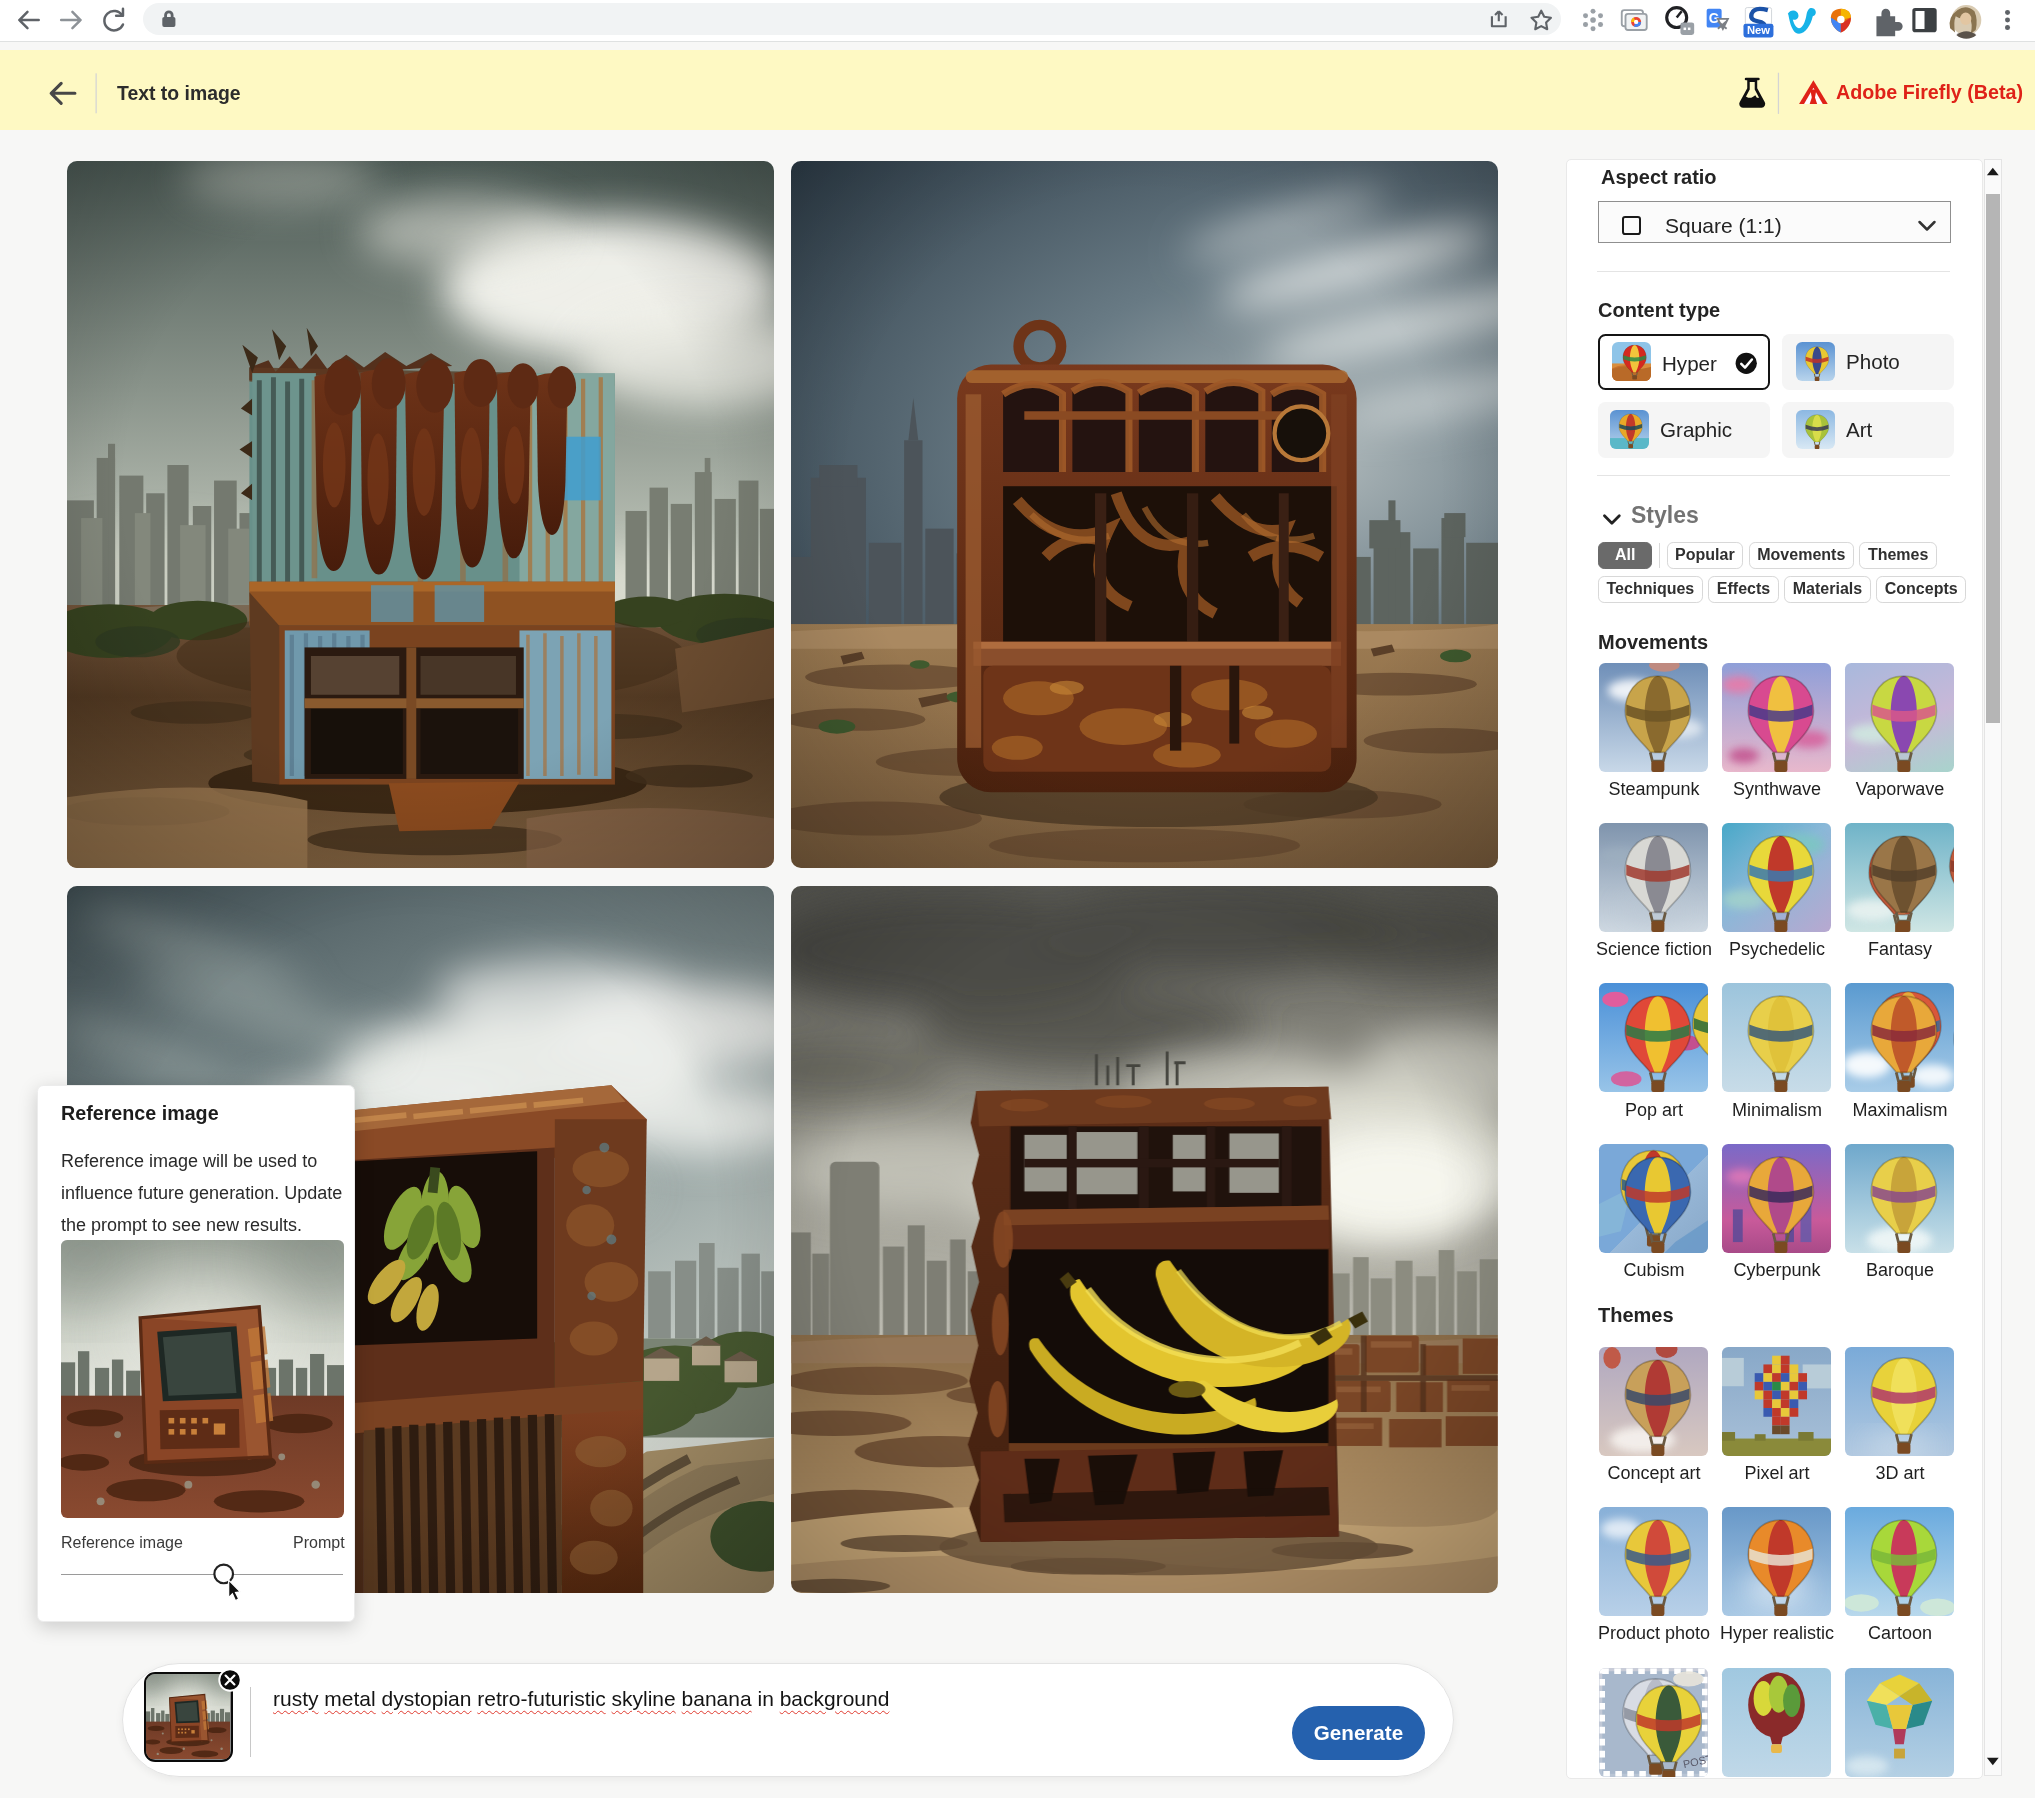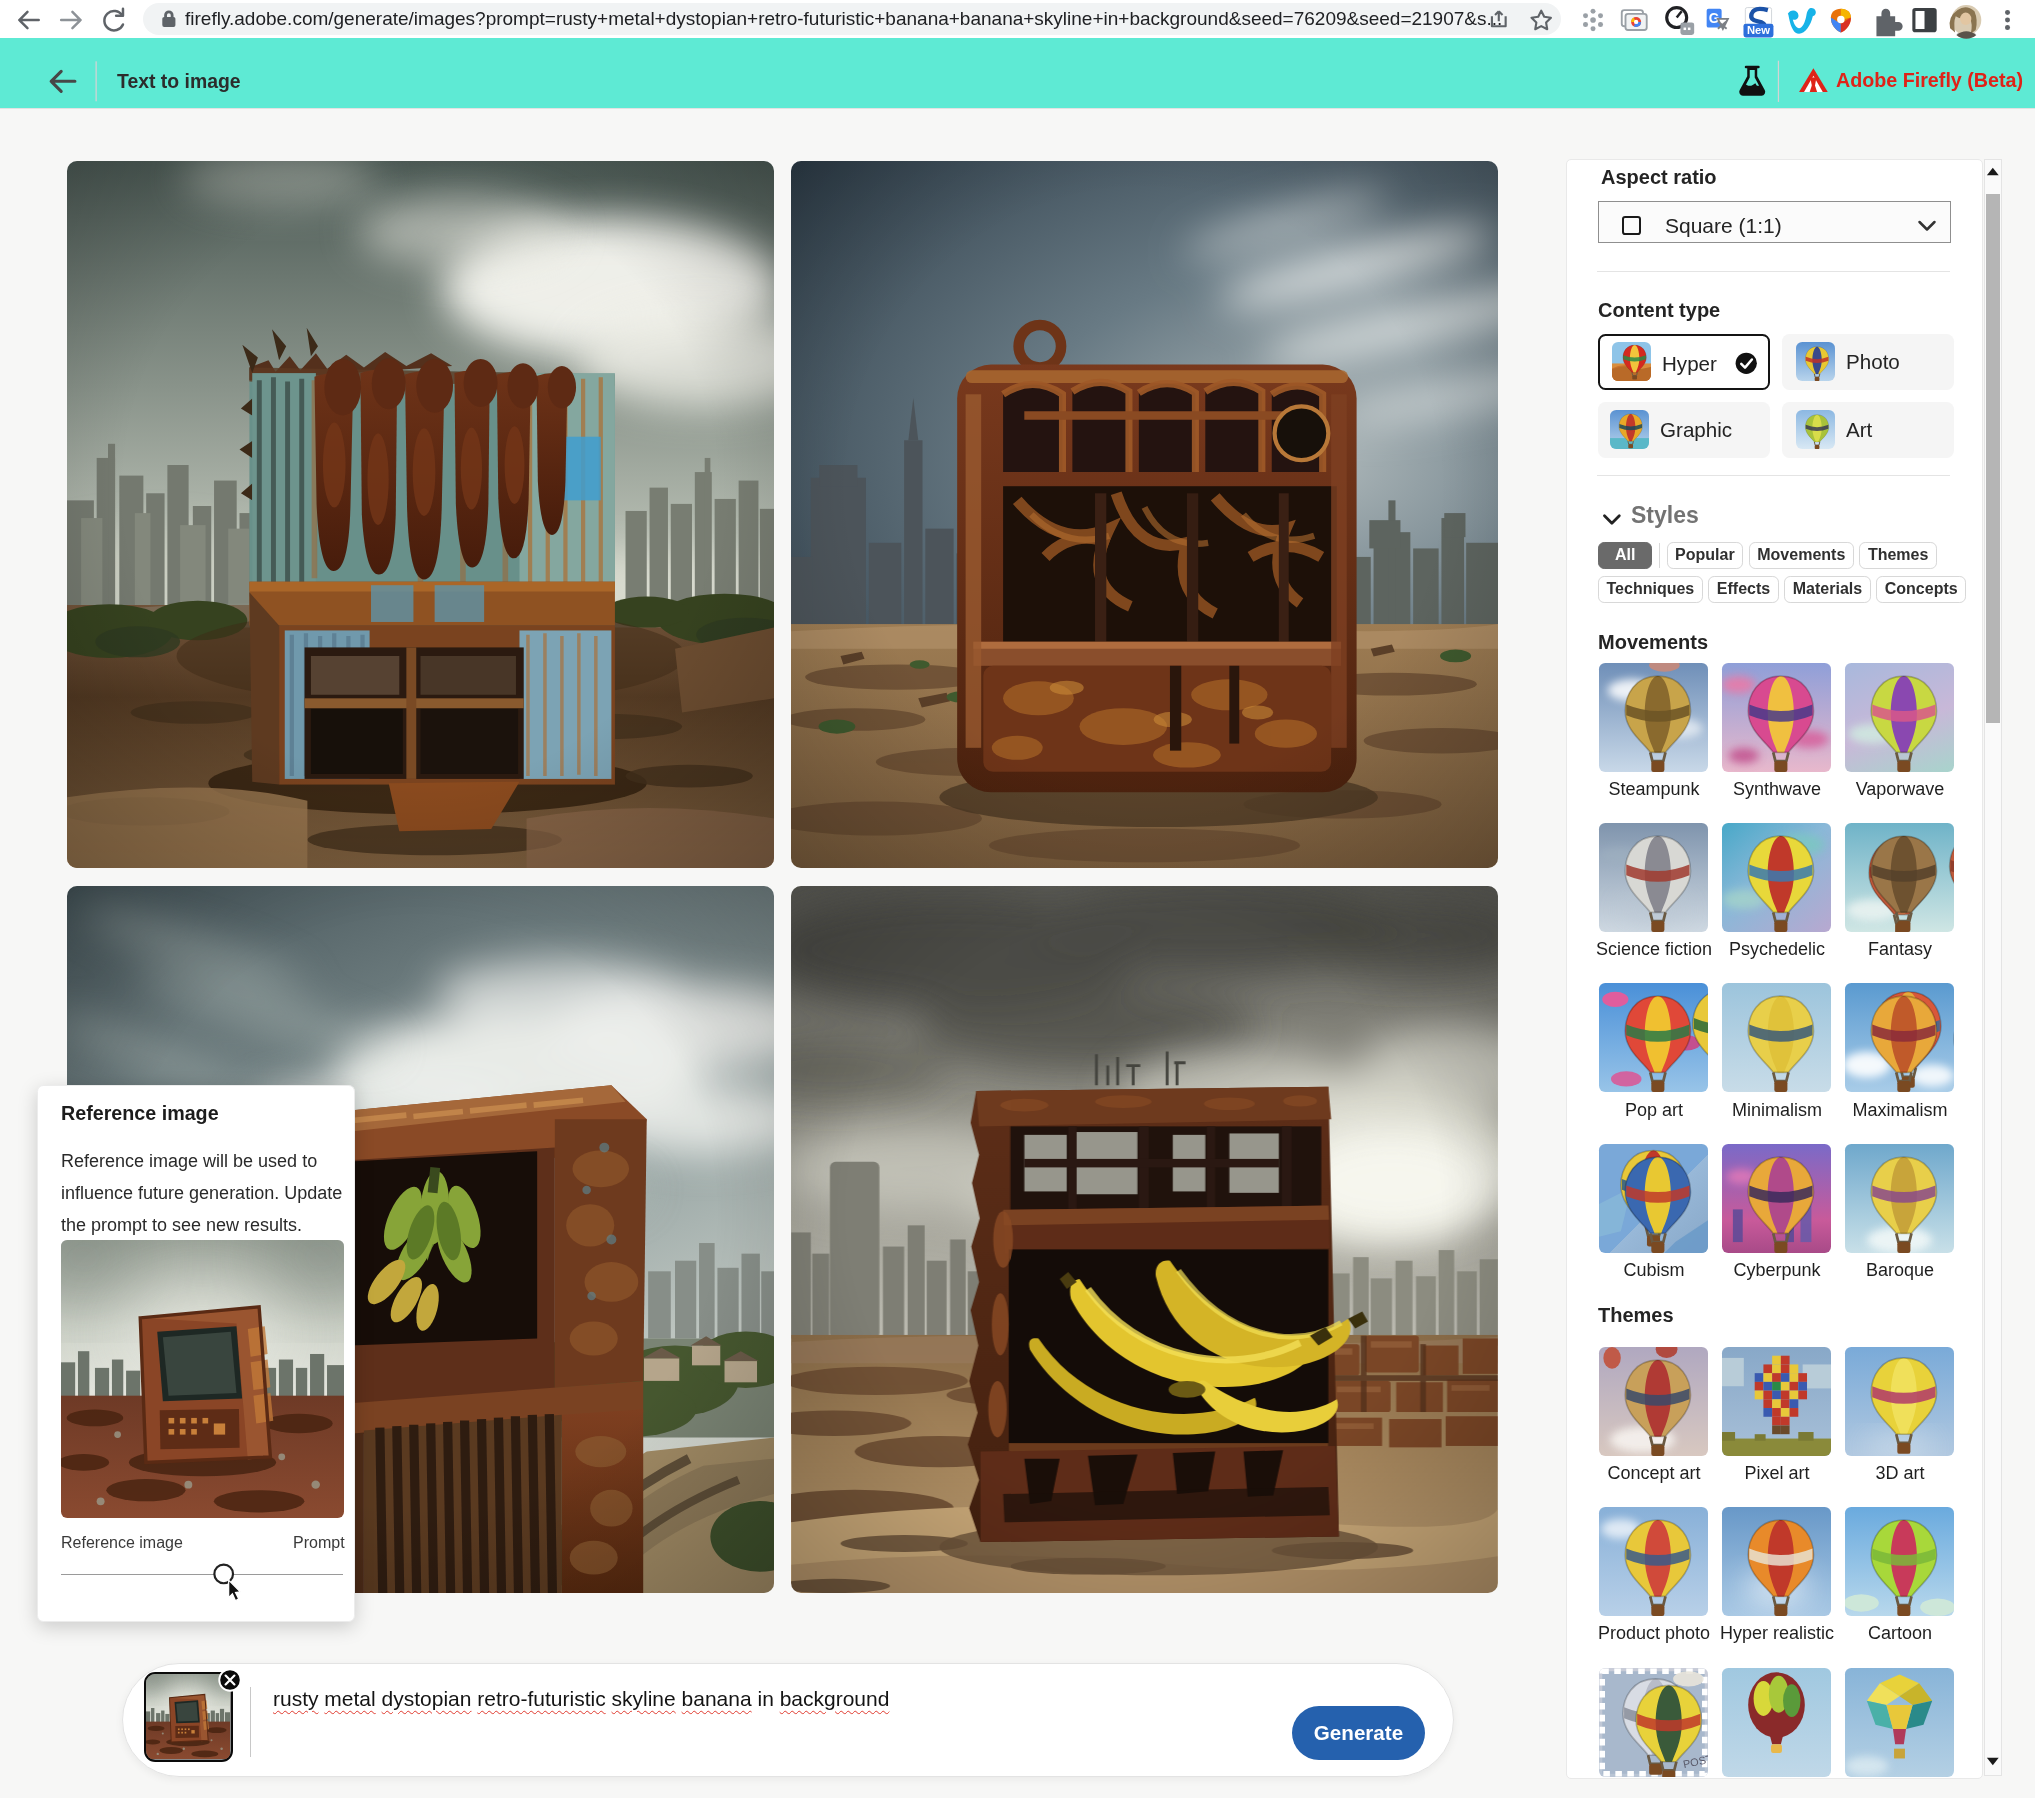--- a/index.html
+++ b/index.html
@@ -1,20 +1,20 @@
 <!DOCTYPE html>
 <html style="font-size:10px"><head><meta charset="utf-8">
 <style>
 *{margin:0;padding:0;box-sizing:border-box}
 html,body{width:2035px;height:1798px;overflow:hidden;background:#f7f7f6;font-family:"Liberation Sans",sans-serif}
 .abs{position:absolute}
 #chrome{position:absolute;left:0;top:0;width:2035px;height:42px;background:#fff;border-bottom:1.2px solid #dfe1e1}
 #urlpill{position:absolute;left:143px;top:3.1px;width:1418px;height:32px;background:#f1f3f4;border-radius:16px}
 #urltext{position:absolute;z-index:4;left:185px;top:7.5px;font-size:19px;color:#202124;white-space:nowrap;width:1320px;overflow:hidden}
-#appbar{position:absolute;left:0;top:38px;width:2035px;height:71px;background:#5eead4;border-bottom:1.2px solid #e2e2e2}
+#appbar{position:absolute;left:0;top:50px;width:2035px;height:82px;background:#fef9c3;border-bottom:1.2px solid #e2e2e2}
 #t2i{position:absolute;left:117px;top:32px;font-size:19.4px;font-weight:bold;color:#2c2c2c}
 #fftitle{position:absolute;left:1836px;top:31px;font-size:19.7px;font-weight:bold;color:#df2218}
 #content{position:absolute;left:0;top:130px;width:2035px;height:1668px;background:#f7f7f6}
 .pimg{position:absolute;width:707px;height:707px;border-radius:10px;overflow:hidden}
 #panel{position:absolute;left:1566px;top:29px;width:417px;height:1620px;background:#fff;border:0.6px solid #e9e9e9;border-radius:5px;overflow:hidden}
 .h1{position:absolute;font-size:20px;font-weight:bold;color:#242424}
 #sbar{position:absolute;left:1984px;top:29px;width:17.5px;height:1617px;background:#fafafa;border:0.6px solid #e4e4e4}
 #sthumb{position:absolute;left:1986px;top:64px;width:13.7px;height:529px;background:#b5b5b5}
 #popup{position:absolute;left:37px;top:955px;width:318px;height:537px;background:#fff;border-radius:6.2px;box-shadow:0 5px 19px rgba(0,0,0,.18);border:0.6px solid #ececec}
 #pbar{position:absolute;left:122px;top:1533px;width:1332px;height:114px;background:#fff;border:1.2px solid #e3e3e3;border-radius:57px;box-shadow:0 2.5px 8.7px rgba(0,0,0,.06)}
@@ -213,21 +213,20 @@
 <ellipse cx="3149" cy="30" rx="9" ry="10" fill="#e2c6a2"></ellipse>
 <path d="M3134 56 q16 -12 32 0 a24 24 0 0 1 -32 0 z" fill="#5a524a"></path>
 </g>
 <g fill="#5f6368">
 <circle cx="3216" cy="20" r="4"></circle>
         <circle cx="3216" cy="32" r="4"></circle>
         <circle cx="3216" cy="44" r="4"></circle>
 </g>
 </svg>
 <div id="urlpill"></div>
-<div id="urltext">firefly.adobe.com/generate/images?prompt=rusty+metal+dystopian+retro-futuristic+banana+banana+skyline+in+background&amp;seed=76209&amp;seed=21907&amp;s...</div>
 </div>
 <div id="appbar">
 <div id="t2i">Text to image</div>
 <div id="fftitle">Adobe Firefly (Beta)</div>
 <svg class="abs" style="left:0;top:0" width="2035" height="86" viewBox="0 0 3260 137">
 <path d="M82 69 H120 M82 69 l16 -16 M82 69 l16 16" stroke="#474747" stroke-width="5" fill="none" stroke-linecap="round" stroke-linejoin="round"></path>
 <rect x="153" y="37" width="2" height="64" fill="#d4d4d4"></rect>
 <g fill="#101010" transform="translate(0,0)">
 <path d="M2799 47 h16 v14 l12 22 a6 6 0 0 1 -5 9 h-30 a6 6 0 0 1 -5 -9 l12 -22 z M2803 51 v12 l-7 13 h22 l-7 -13 v-12 z" fill-rule="evenodd"></path>
 <path d="M2794 72 l9 6 9 -6 11 19 h-32 z"></path>

